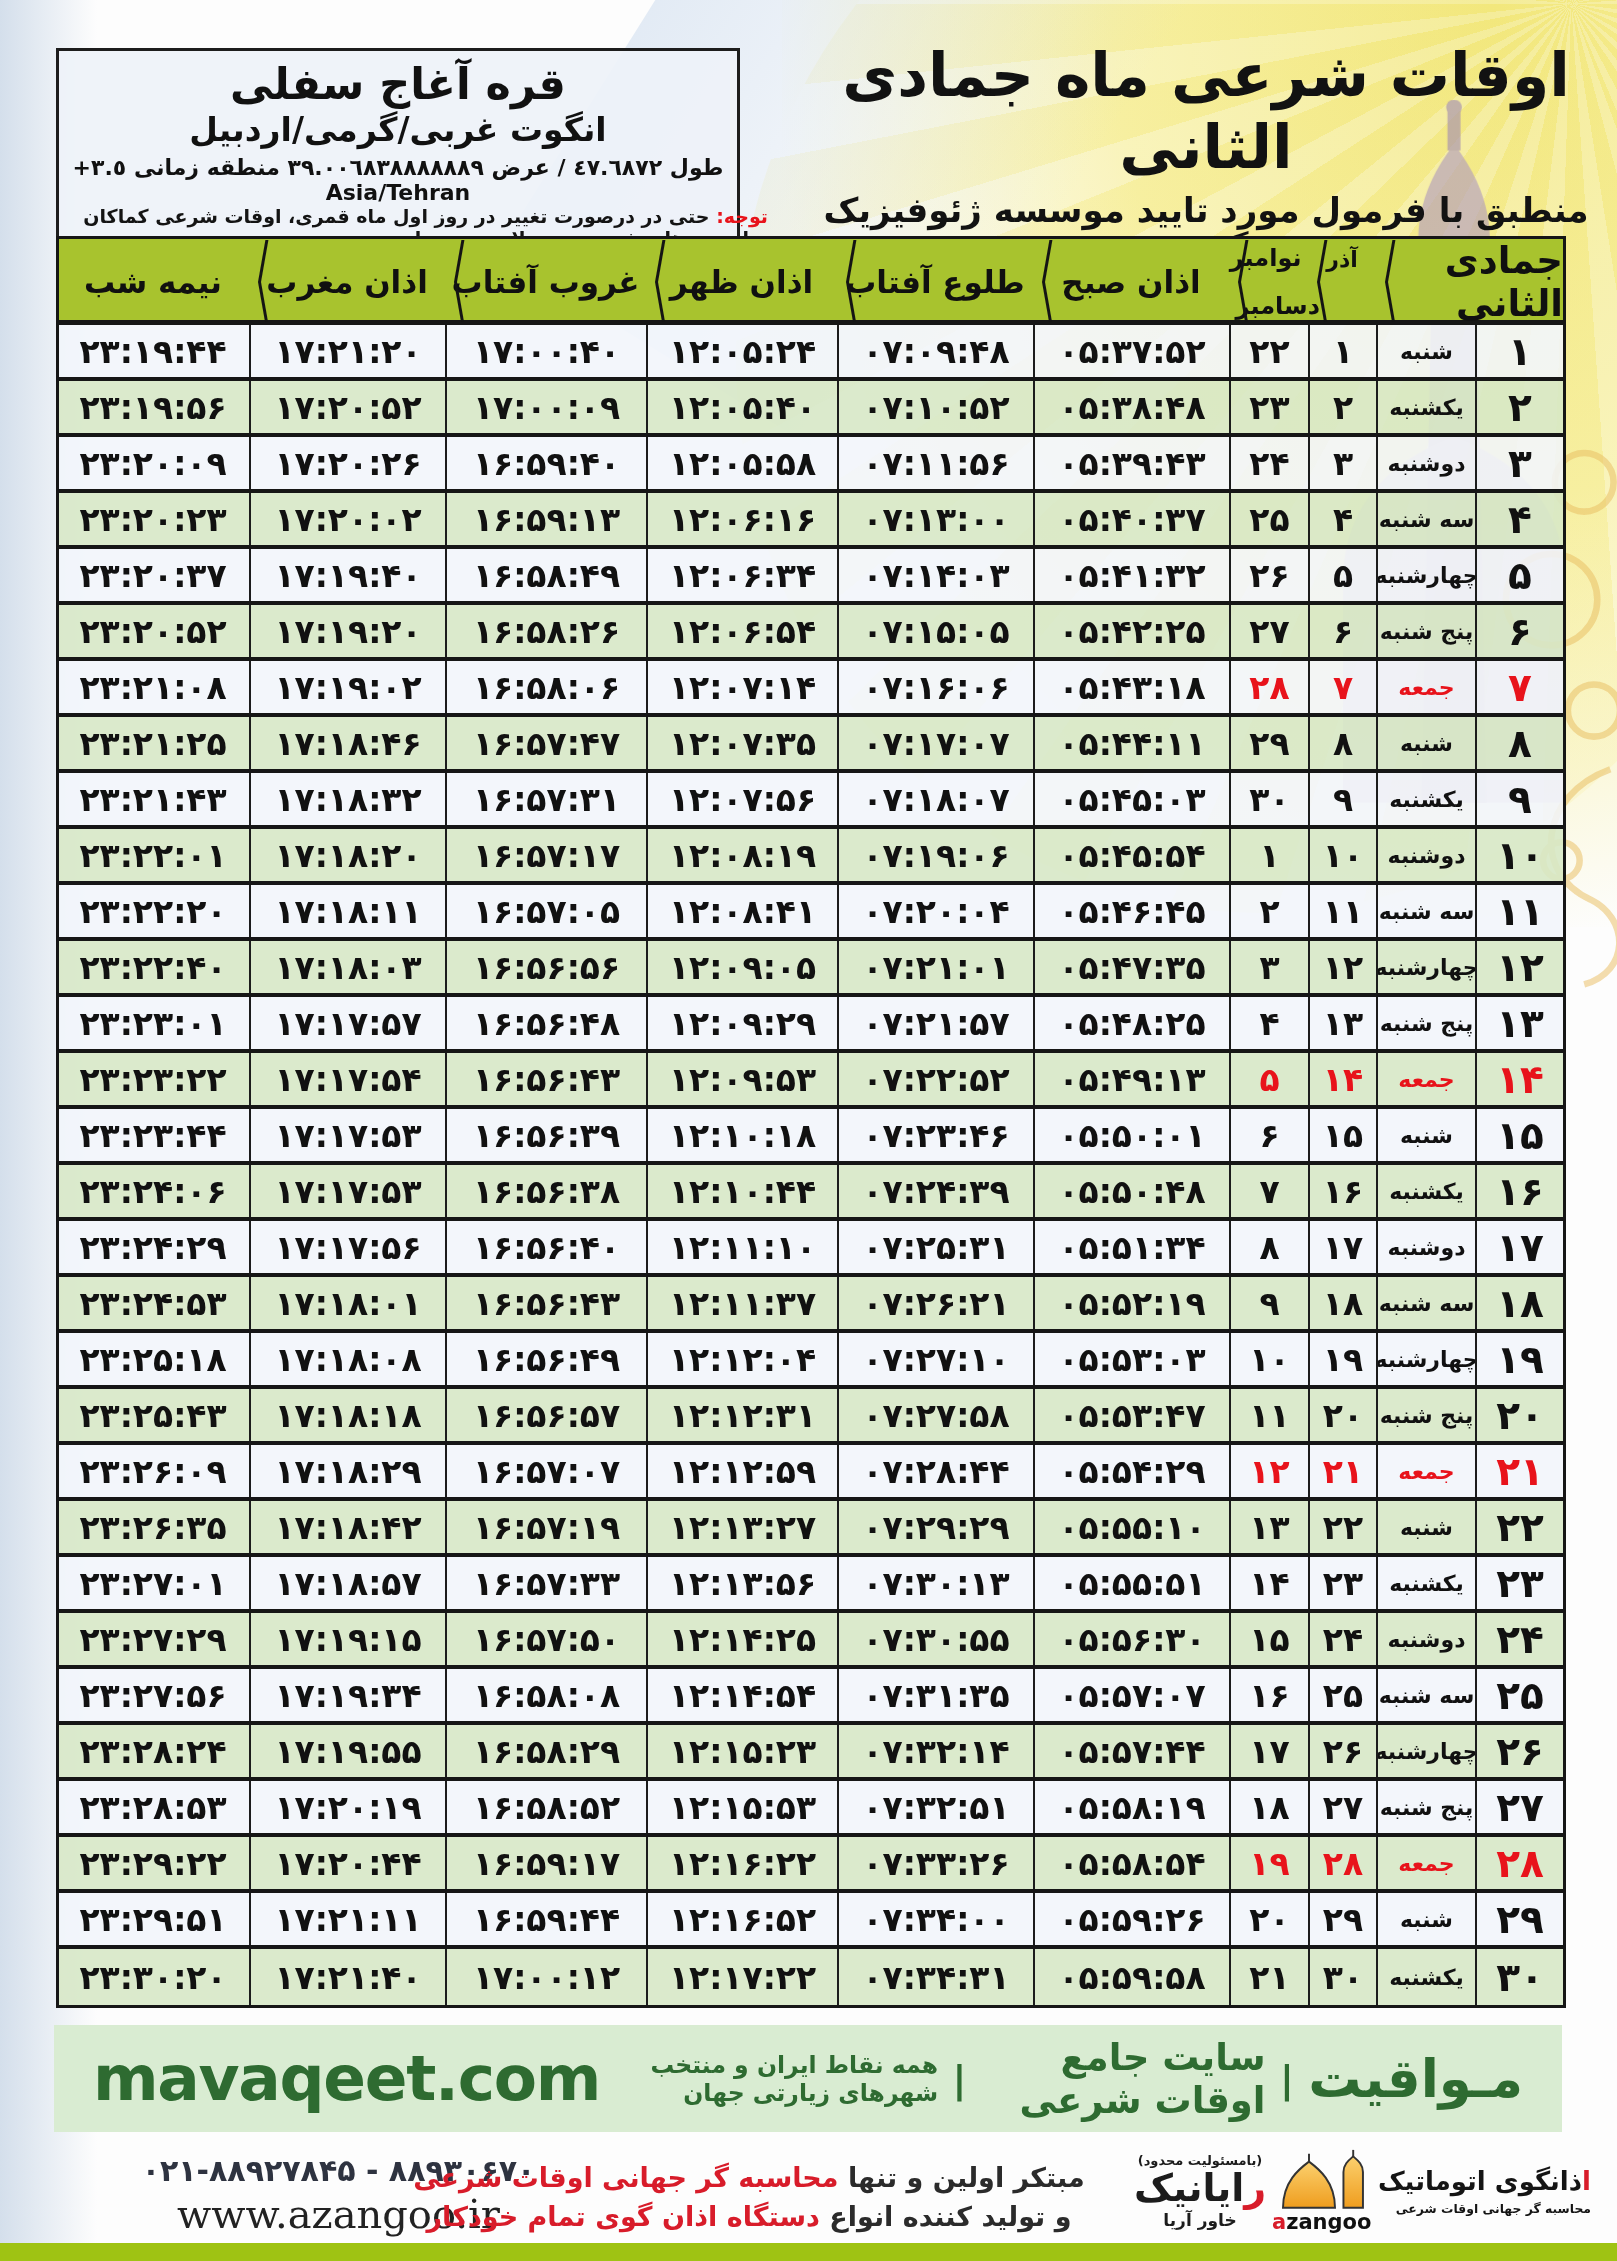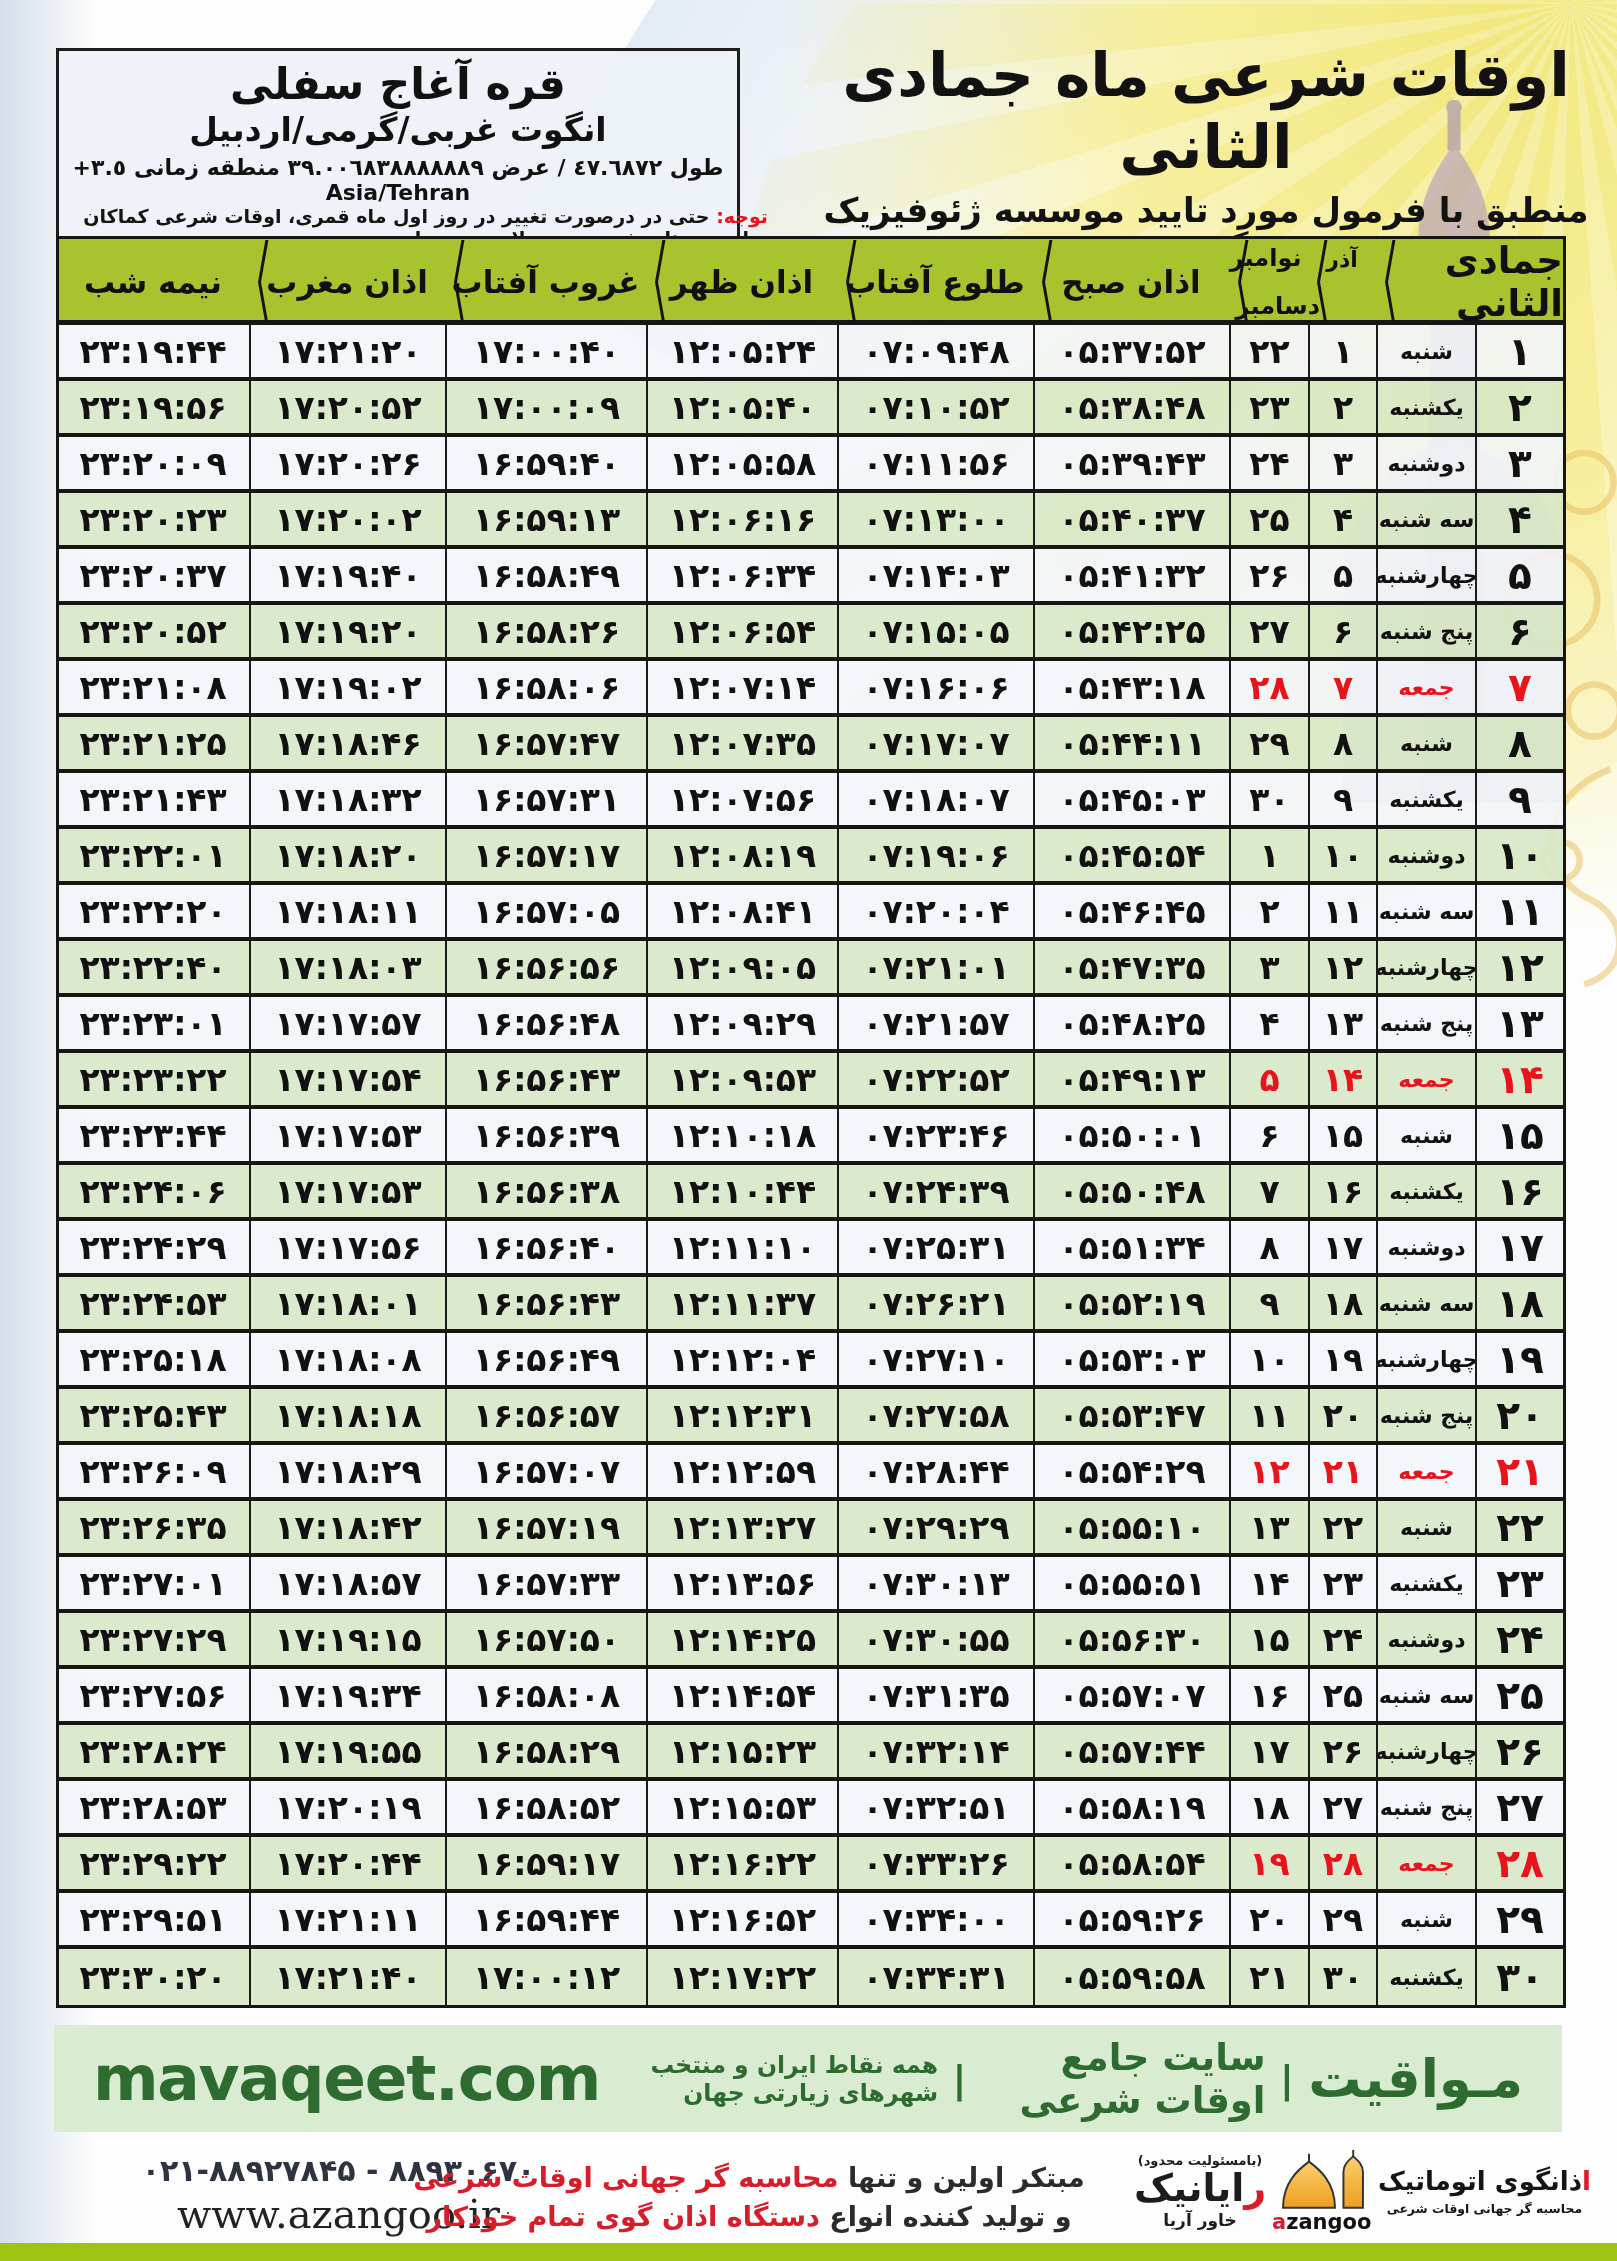--- a/index.html
+++ b/index.html
@@ -83,21 +83,21 @@
   .site-url   { font-family:"DejaVu Serif", serif; font-size:40px; color:#222; direction:ltr; margin-top:2.6px; }
   .maker-block { left:391px; top:2158px; width:718px; text-align:center; font-size:27px; font-weight:bold; line-height:1.45; }
   .mk-black { color:#2b2b2b; }
   .mk-red   { color:#d81c2a; }
   .rayanik { left:1103px; top:2153px; width:196px; text-align:center; color:#1c1c1c; }
   .ry-note { font-size:13px; font-weight:bold; }
   .ry-name { font-size:38px; font-weight:bold; line-height:1.1; }
   .ry-name .red { color:#d81c2a; }
   .ry-sub  { font-size:17px; font-weight:bold; }
   .azangoo { left:1331px; top:2146px; width:261px; display:flex; align-items:flex-start; gap:6.5px; }
-  .az-fa { text-align:center; margin-top:19.6px; }
+  .az-fa { margin-top:19.6px; }
   .az-fa1 { font-size:26px; font-weight:bold; color:#141414; white-space:nowrap; }
   .az-fa1 .red { color:#d81c2a; }
   .az-fa2 { font-size:12.4px; font-weight:bold; color:#141414; margin-top:5.2px; white-space:nowrap; }
   .az-shapes { text-align:center; }
   .az-latin { font-size:21px; font-weight:bold; color:#111; direction:ltr; margin-top:-2.6px; }
   .az-latin .red { color:#d81c2a; }
 
   .lime-bar { left:0; top:2243px; width:1618px; height:18px; background:#9fc313; }
 </style>
 </head>

